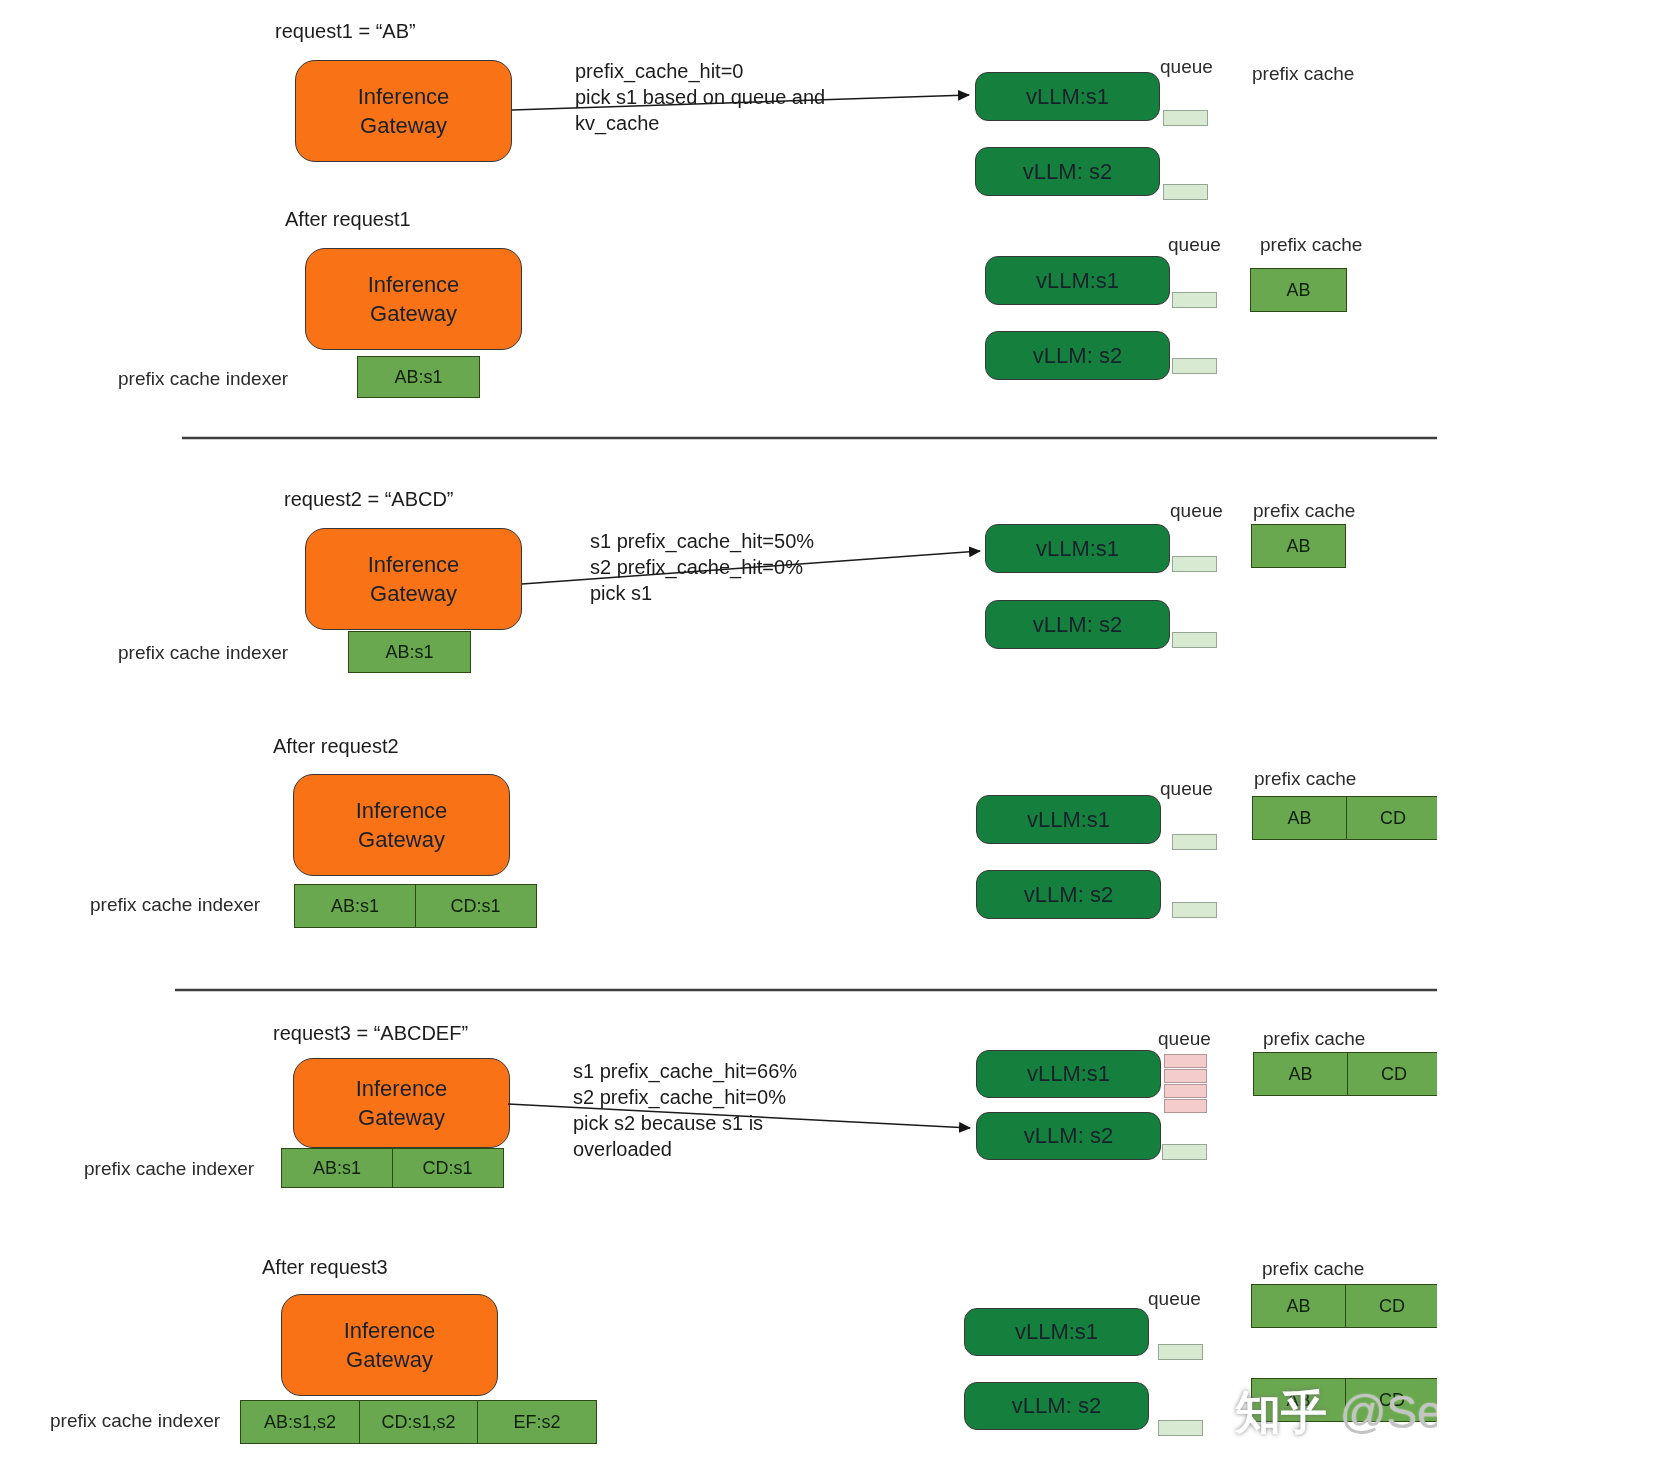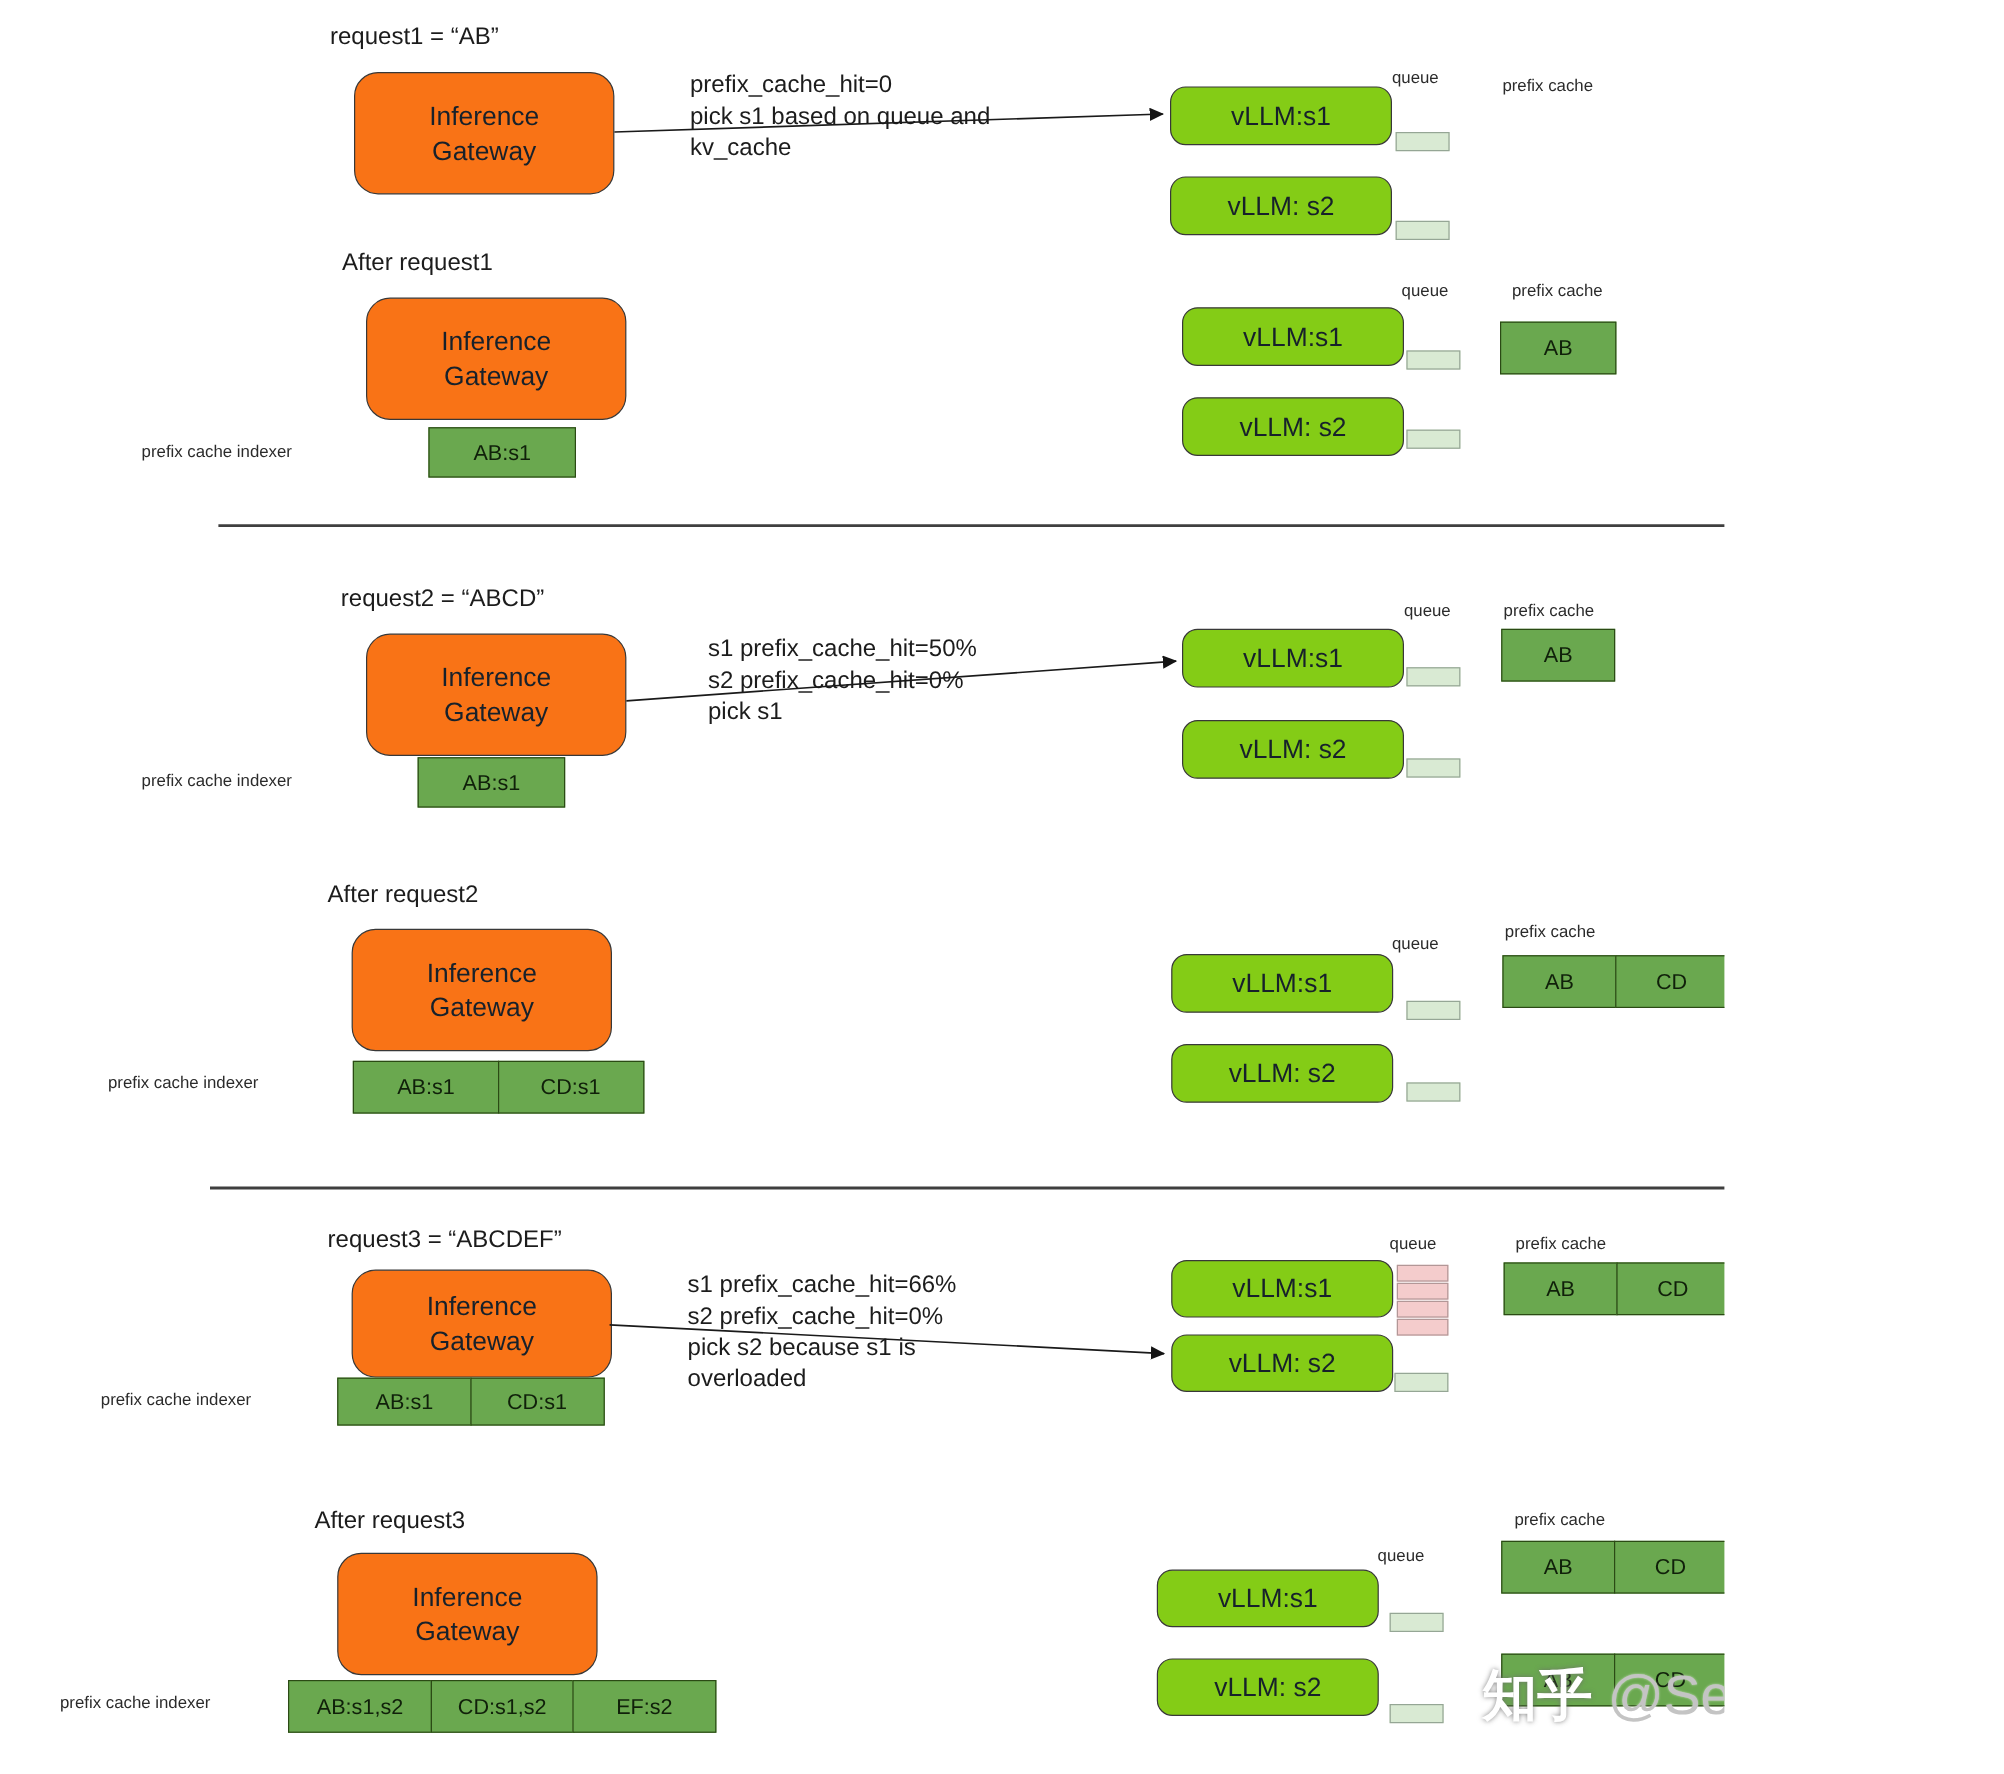--- a/index.html
+++ b/index.html
@@ -4,25 +4,25 @@
 <style>
   html,body{margin:0;padding:0;background:#fff;}
   .canvas{position:relative;width:1437px;height:1478px;background:#ffffff;
     font-family:"Liberation Sans",sans-serif;color:#1c1c1c;overflow:hidden;}
   .abs{position:absolute;}
   .sec-title{font-size:20px;white-space:pre;color:#1c1c1c;}
   .gateway{width:215px;height:100px;background:#f97316;border:1.6px solid #383838;
     border-radius:20px;display:flex;align-items:center;justify-content:center;
     text-align:center;font-size:22px;line-height:29px;white-space:pre-line;color:#17212b;}
   .gateway.short{height:88px;}
-  .vllm{width:183px;height:47px;background:#84cc16;border:1.6px solid #383838;
+  .vllm{width:183px;height:47px;background:#15803d;border:1.6px solid #383838;
     border-radius:13px;display:flex;align-items:center;justify-content:center;
     font-size:22px;color:#17212b;}
   .note{font-size:20px;line-height:26px;white-space:pre-line;color:#1c1c1c;}
-  .small-label{font-size:14px;color:#2b2b2b;white-space:pre;}
+  .small-label{font-size:19px;color:#2b2b2b;white-space:pre;}
   .chip{width:43px;height:14px;background:#d9ead3;border:1px solid #95a695;}
   .pink-stack{display:flex;flex-direction:column;}
   .pink-chip{width:41px;height:12px;background:#f4cccc;border:1px solid #b29797;margin-bottom:1px;}
   .cache-row{display:flex;border-radius:18px;}
   .cache-cell{width:93px;height:42px;background:#6aa84f;border:1.5px solid #2b4a14;
     display:flex;align-items:center;justify-content:center;font-size:18px;color:#10200a;}
   .cache-cell + .cache-cell{margin-left:-1.5px;}
   .idx-cell{height:40px;background:#6aa84f;border:1.5px solid #2b4a14;
     display:flex;align-items:center;justify-content:center;font-size:18px;color:#10200a;}
   .idx-cell + .idx-cell{margin-left:-1.5px;}

